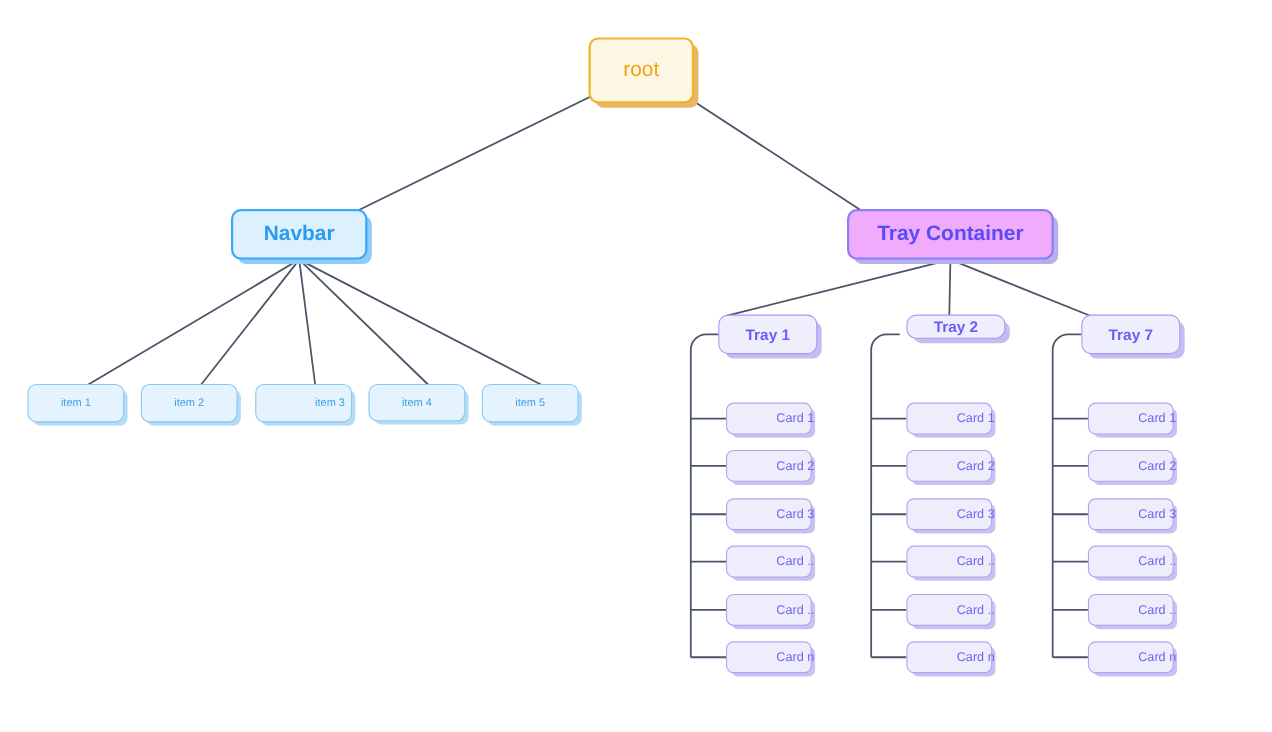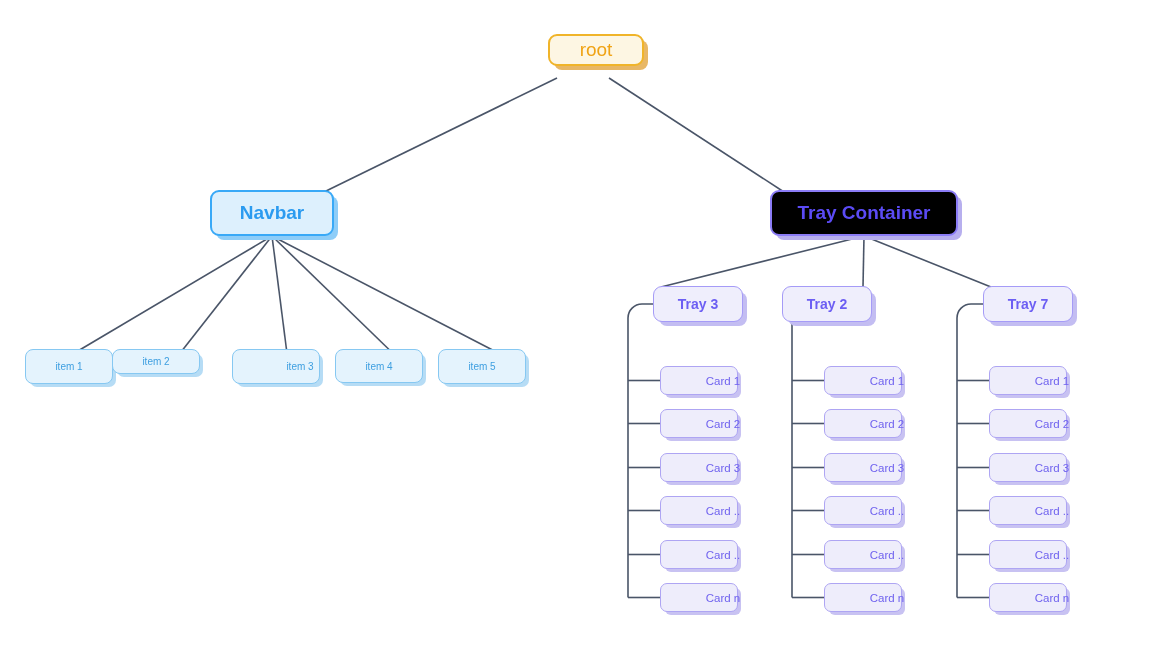--- a/index.html
+++ b/index.html
@@ -70,21 +70,21 @@
     border-width: 1.5px;
     border-radius: 8px;
     color: #3e9fe0;
     font-size: 10px;
     font-weight: 400;
     box-shadow: 4px 4px 0 -1px #b6dcf5;
   }
 
   
   .n-traycontainer {
-    background: #000000;
+    background: #f0abfc;
     border-color: #8b7cf6;
     border-width: 2px;
     border-radius: 9px;
     color: #5b4bf5;
     font-size: 19px;
     font-weight: 700;
     box-shadow: 5px 5px 0 -1px #b7afee;
   }
 
   
@@ -143,36 +143,36 @@
       <line x1="792" y1="597.5" x2="824" y2="597.5" stroke="#4a5568" stroke-width="1.6" stroke-linecap="butt"></line>
       <path d="M 983 304 H 971 A 14 14 0 0 0 957 318 V 597.5" fill="none" stroke="#4a5568" stroke-width="1.6" stroke-linecap="butt"></path>
       <line x1="957" y1="380.5" x2="989" y2="380.5" stroke="#4a5568" stroke-width="1.6" stroke-linecap="butt"></line>
       <line x1="957" y1="423.5" x2="989" y2="423.5" stroke="#4a5568" stroke-width="1.6" stroke-linecap="butt"></line>
       <line x1="957" y1="467.5" x2="989" y2="467.5" stroke="#4a5568" stroke-width="1.6" stroke-linecap="butt"></line>
       <line x1="957" y1="510.5" x2="989" y2="510.5" stroke="#4a5568" stroke-width="1.6" stroke-linecap="butt"></line>
       <line x1="957" y1="554.5" x2="989" y2="554.5" stroke="#4a5568" stroke-width="1.6" stroke-linecap="butt"></line>
       <line x1="957" y1="597.5" x2="989" y2="597.5" stroke="#4a5568" stroke-width="1.6" stroke-linecap="butt"></line>
     </svg>
   <div id="nodes-layer">
-      <div class="node n-root" style="left: 548px; top: 34px; width: 96px; height: 32px;">root</div>
+      <div class="node n-root" style="left: 535px; top: 34px; width: 96px; height: 60px;">root</div>
       <div class="node n-navbar" style="left: 210px; top: 190px; width: 124px; height: 46px; text-align: center;">Navbar</div>
       <div class="node n-traycontainer" style="left: 770px; top: 190px; width: 188px; height: 46px;">Tray Container</div>
       <div class="node n-item" style="left: 25px; top: 349px; width: 88px; height: 35px;">item 1</div>
-      <div class="node n-item" style="left: 112px; top: 349px; width: 88px; height: 25px;">item 2</div>
+      <div class="node n-item" style="left: 128px; top: 349px; width: 88px; height: 35px;">item 2</div>
       <div class="node n-item" style="left: 232px; top: 349px; width: 88px; height: 35px; padding-left: 48px;">item 3</div>
       <div class="node n-item" style="left: 335px; top: 349px; width: 88px; height: 34px;">item 4</div>
       <div class="node n-item" style="left: 438px; top: 349px; width: 88px; height: 35px;">item 5</div>
-      <div class="node n-tray" style="left: 653px; top: 286px; width: 90px; height: 36px;">Tray 3</div>
+      <div class="node n-tray" style="left: 653px; top: 286px; width: 90px; height: 36px;">Tray 1</div>
       <div class="node n-card" style="left: 660px; top: 366px; width: 78px; height: 29px;">Card 1</div>
       <div class="node n-card" style="left: 660px; top: 409px; width: 78px; height: 29px;">Card 2</div>
       <div class="node n-card" style="left: 660px; top: 453px; width: 78px; height: 29px;">Card 3</div>
       <div class="node n-card" style="left: 660px; top: 496px; width: 78px; height: 29px;">Card ..</div>
       <div class="node n-card" style="left: 660px; top: 540px; width: 78px; height: 29px;">Card ..</div>
       <div class="node n-card" style="left: 660px; top: 583px; width: 78px; height: 29px;">Card n</div>
-      <div class="node n-tray" style="left: 782px; top: 286px; width: 90px; height: 36px;">Tray 2</div>
+      <div class="node n-tray" style="left: 824px; top: 286px; width: 90px; height: 22px;">Tray 2</div>
       <div class="node n-card" style="left: 824px; top: 366px; width: 78px; height: 29px;">Card 1</div>
       <div class="node n-card" style="left: 824px; top: 409px; width: 78px; height: 29px;">Card 2</div>
       <div class="node n-card" style="left: 824px; top: 453px; width: 78px; height: 29px;">Card 3</div>
       <div class="node n-card" style="left: 824px; top: 496px; width: 78px; height: 29px;">Card ..</div>
       <div class="node n-card" style="left: 824px; top: 540px; width: 78px; height: 29px;">Card ..</div>
       <div class="node n-card" style="left: 824px; top: 583px; width: 78px; height: 29px;">Card n</div>
       <div class="node n-tray" style="left: 983px; top: 286px; width: 90px; height: 36px;">Tray 7</div>
       <div class="node n-card" style="left: 989px; top: 366px; width: 78px; height: 29px;">Card 1</div>
       <div class="node n-card" style="left: 989px; top: 409px; width: 78px; height: 29px;">Card 2</div>
       <div class="node n-card" style="left: 989px; top: 453px; width: 78px; height: 29px;">Card 3</div>

